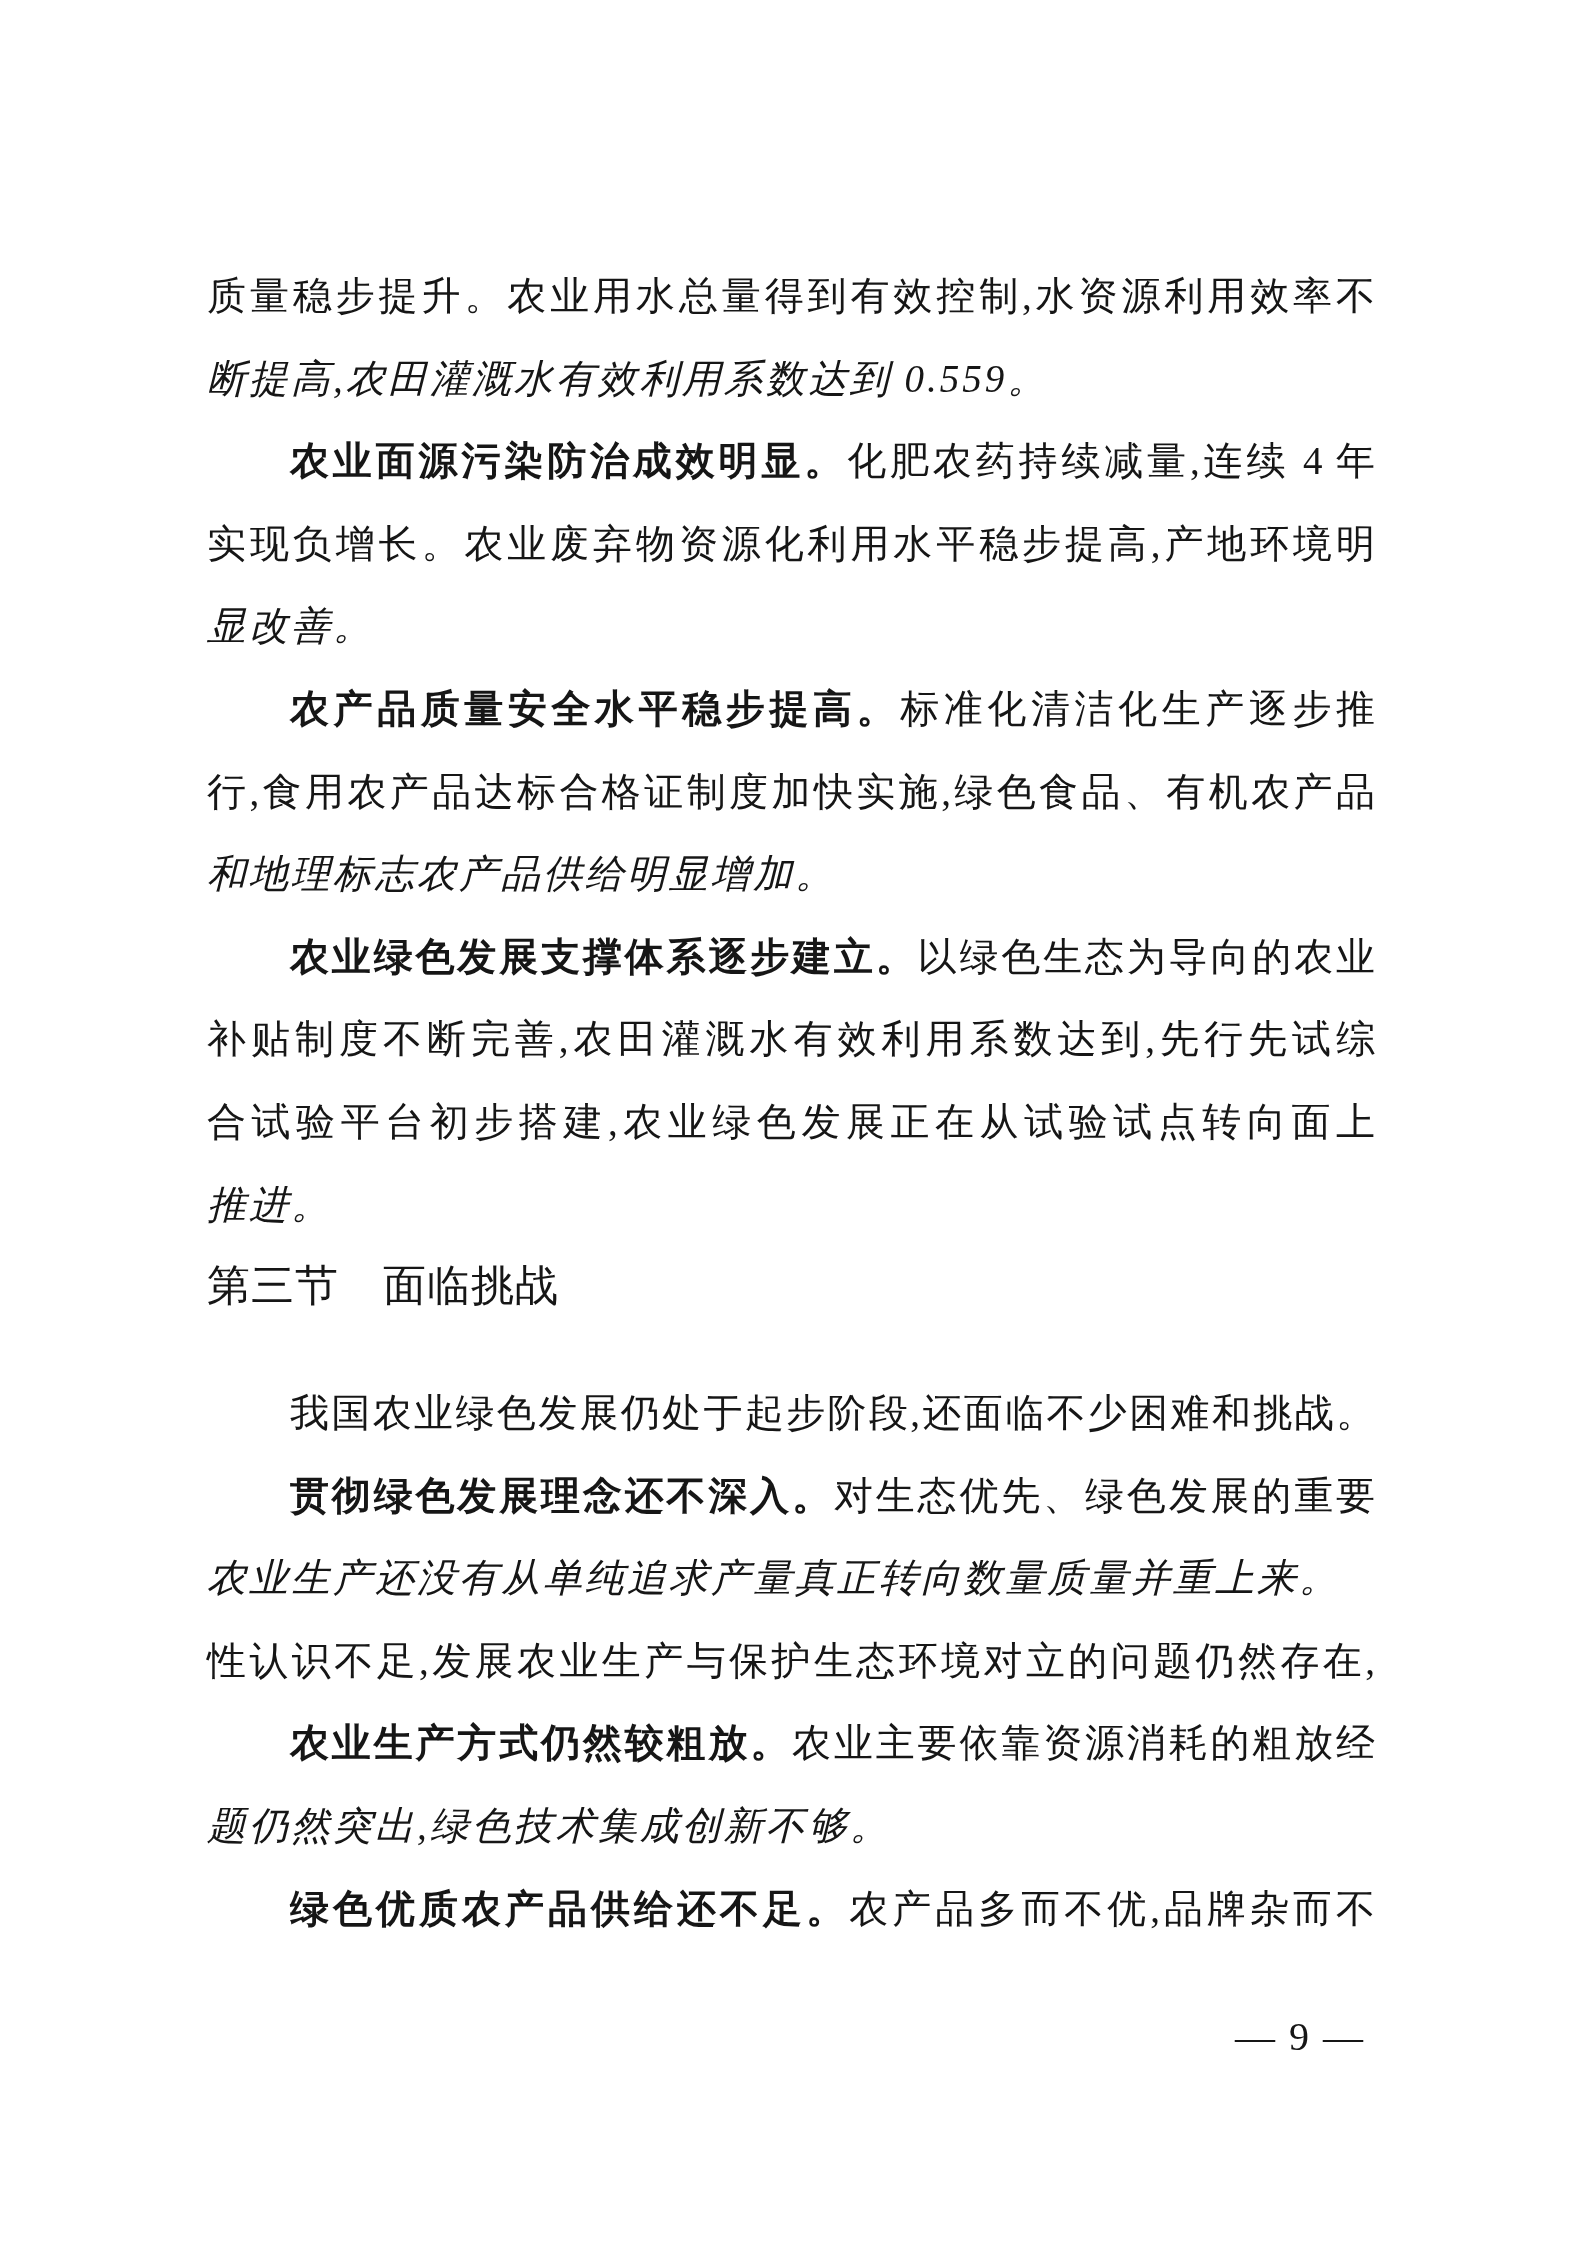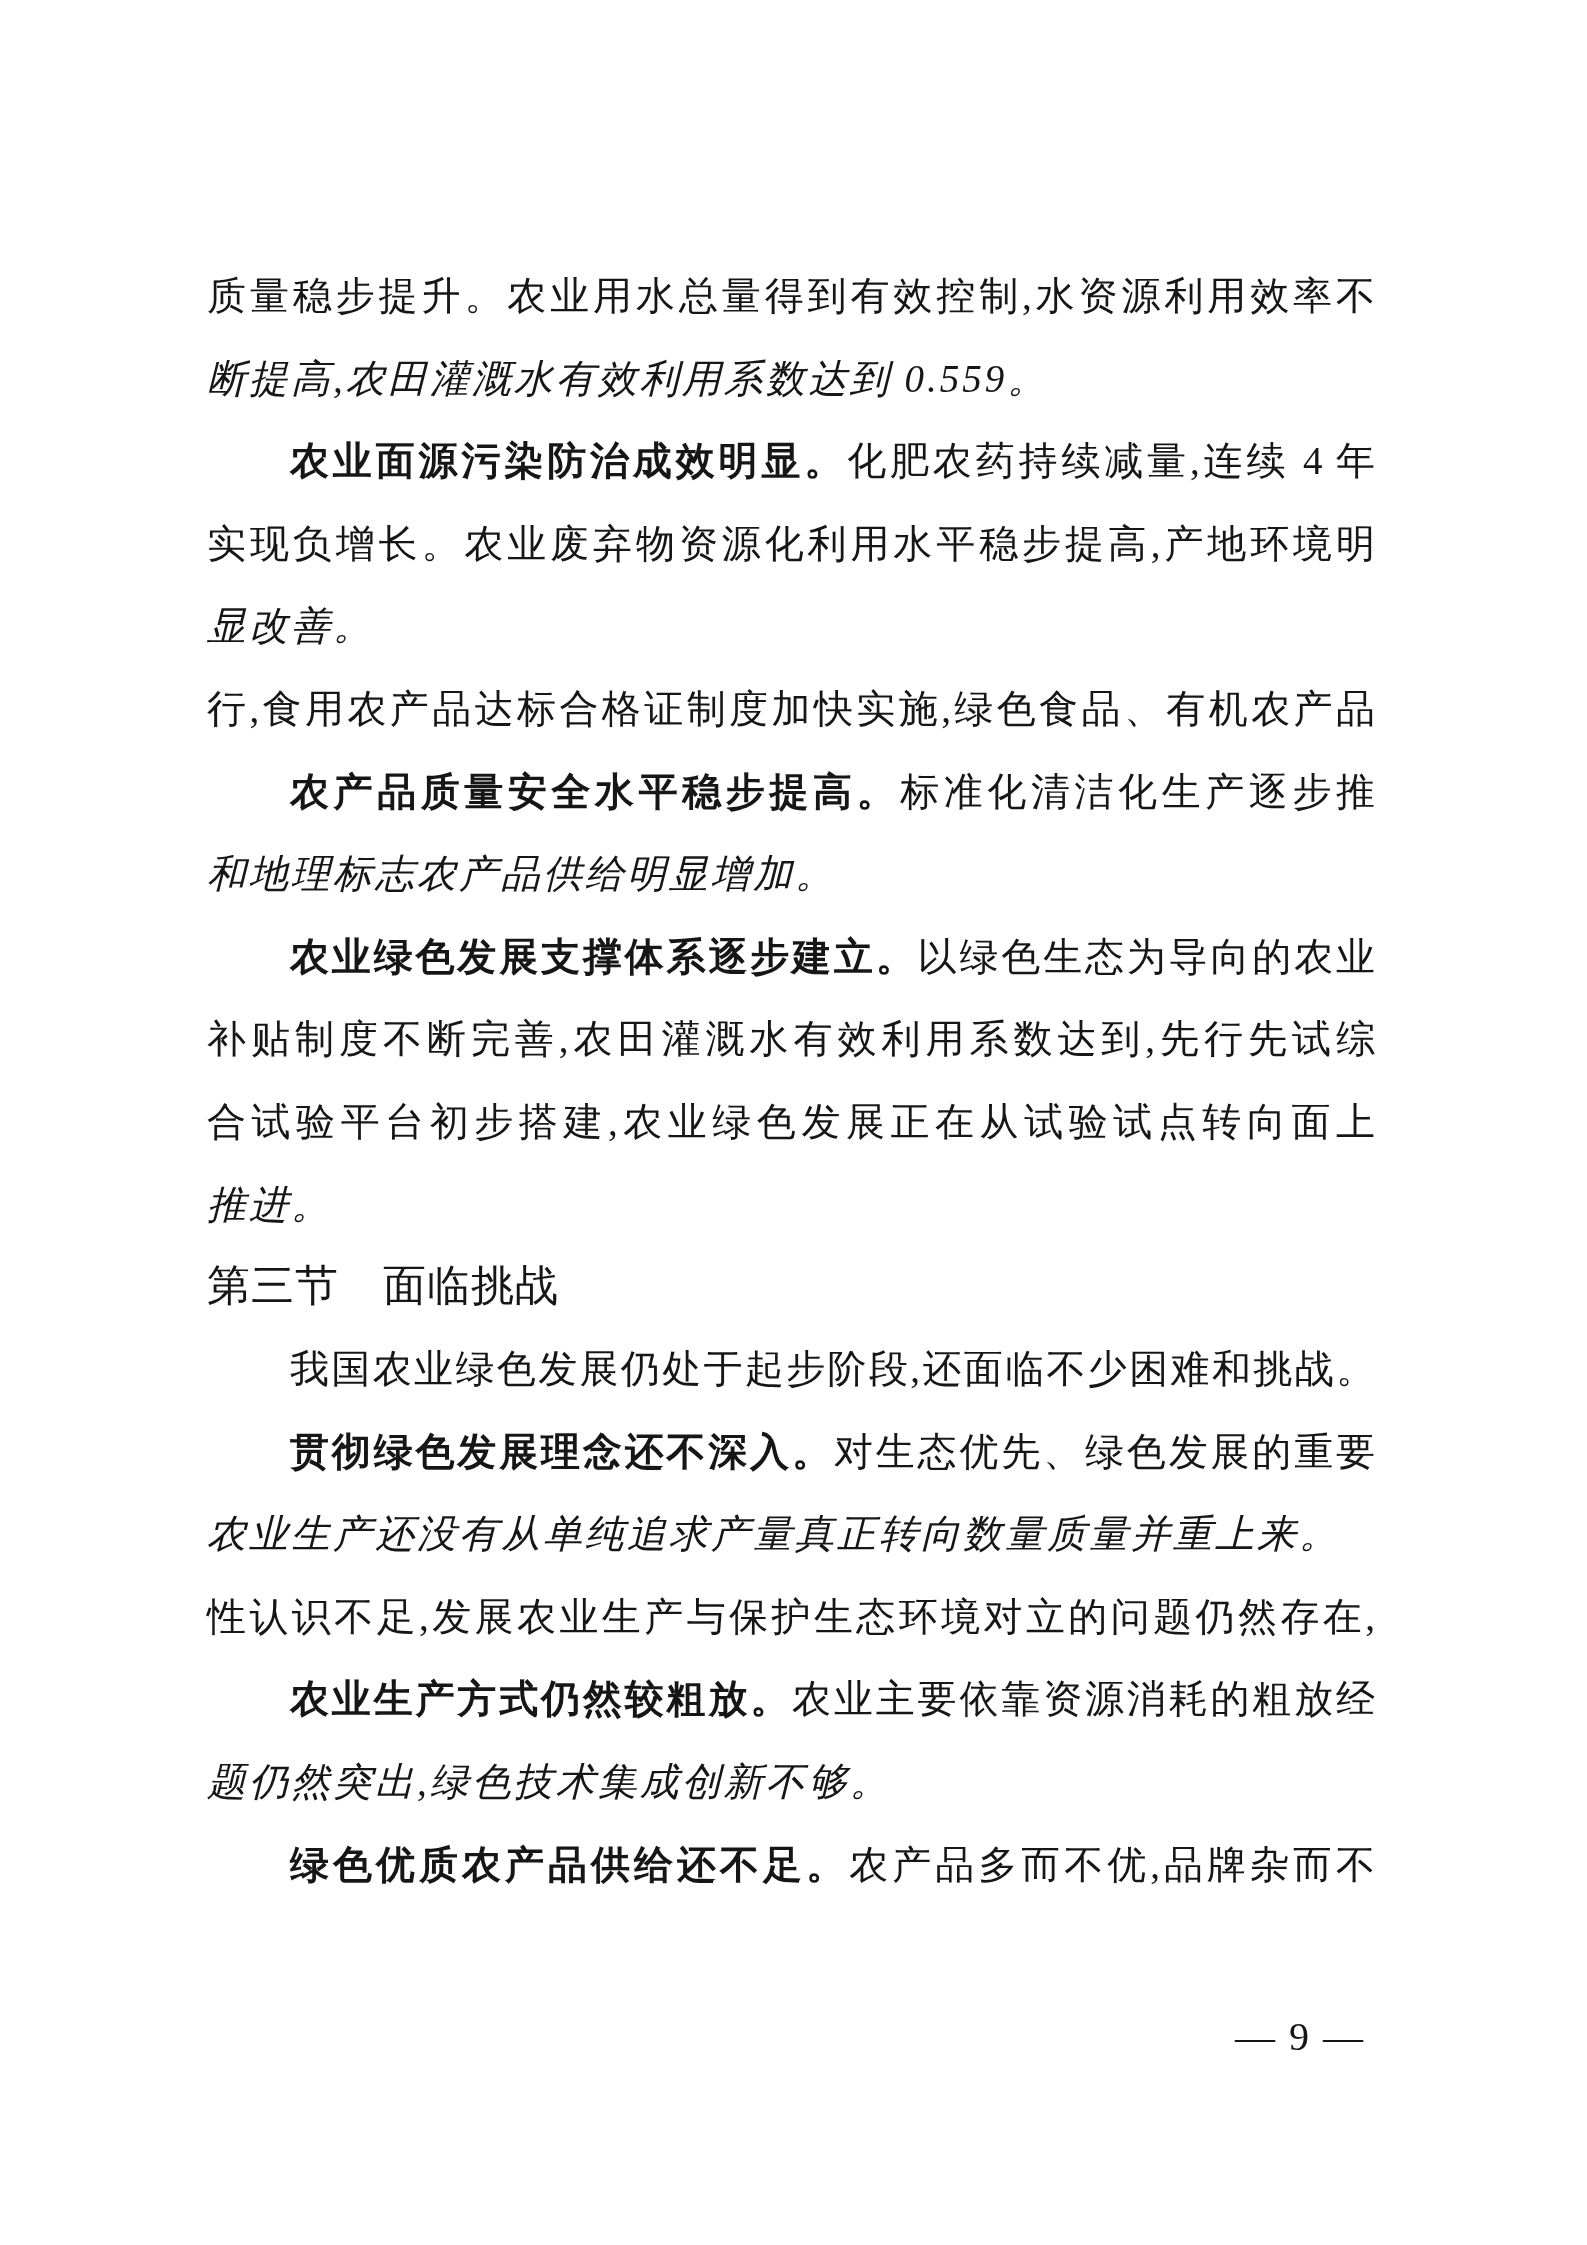--- a/index.html
+++ b/index.html
@@ -16,21 +16,21 @@
     overflow: hidden;
     font-family: "Liberation Serif", "DejaVu Serif", serif;
     color: #161616;
   }
   .col {
     position: absolute;
     left: 207px;
     width: 1168px;
   }
   #block1 { top: 255px; }
-  #block2 { top: 1328px; }
+  #block2 { top: 1372px; }
   .ln {
     font-size: 39px;
     line-height: 82.6px;
     height: 82.6px;
     text-align: justify;
     white-space: normal;
   }
   .j { text-align-last: justify; }
   .last { letter-spacing: 3px; font-style: italic; }
   .ind { text-indent: 83px; }
@@ -60,22 +60,22 @@
 <body>
 
 <main class="page">
 
   <section class="col" id="block1">
     <div class="ln j"><span>质量稳步提升。农业用水总量得到有效控制,水资源利用效率不</span></div>
     <div class="ln last"><span>断提高,农田灌溉水有效利用系数达到 0.559。</span></div>
     <div class="ln j ind"><span class="b">农业面源污染防治成效明显。</span><span>化肥农药持续减量,连续 4 年</span></div>
     <div class="ln j"><span>实现负增长。农业废弃物资源化利用水平稳步提高,产地环境明</span></div>
     <div class="ln last"><span>显改善。</span></div>
+    <div class="ln j ind"><span class="b">农产品质量安全水平稳步提高。</span><span>标准化清洁化生产逐步推</span></div>
     <div class="ln j"><span>行,食用农产品达标合格证制度加快实施,绿色食品、有机农产品</span></div>
-    <div class="ln j ind"><span class="b">农产品质量安全水平稳步提高。</span><span>标准化清洁化生产逐步推</span></div>
     <div class="ln last"><span>和地理标志农产品供给明显增加。</span></div>
     <div class="ln j ind"><span class="b">农业绿色发展支撑体系逐步建立。</span><span>以绿色生态为导向的农业</span></div>
     <div class="ln j"><span>补贴制度不断完善,农田灌溉水有效利用系数达到,先行先试综</span></div>
     <div class="ln j"><span>合试验平台初步搭建,农业绿色发展正在从试验试点转向面上</span></div>
     <div class="ln last"><span>推进。</span></div>
   </section>
 
   <h2 class="heading" style="margin:0; font-weight:400;">第三节　面临挑战</h2>
 
   <section class="col" id="block2">

